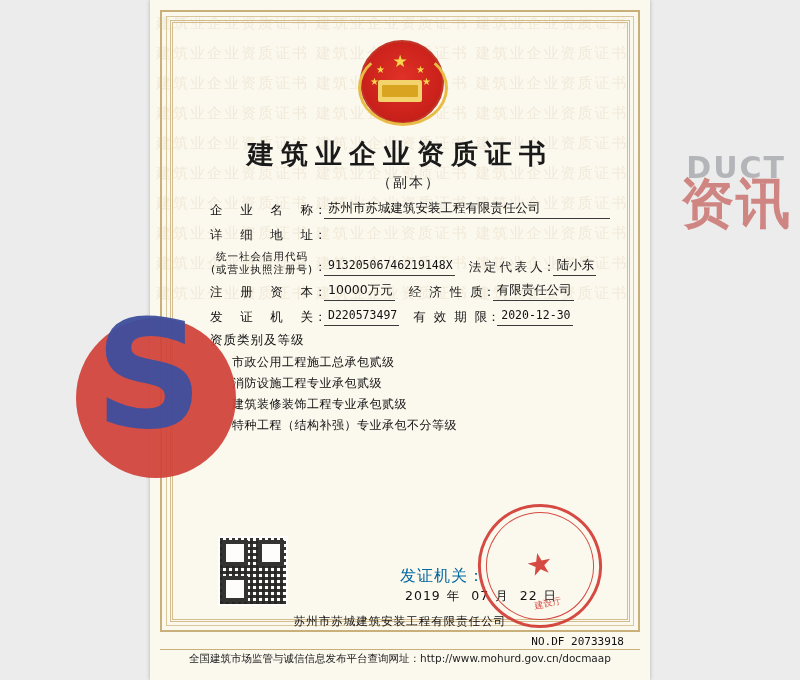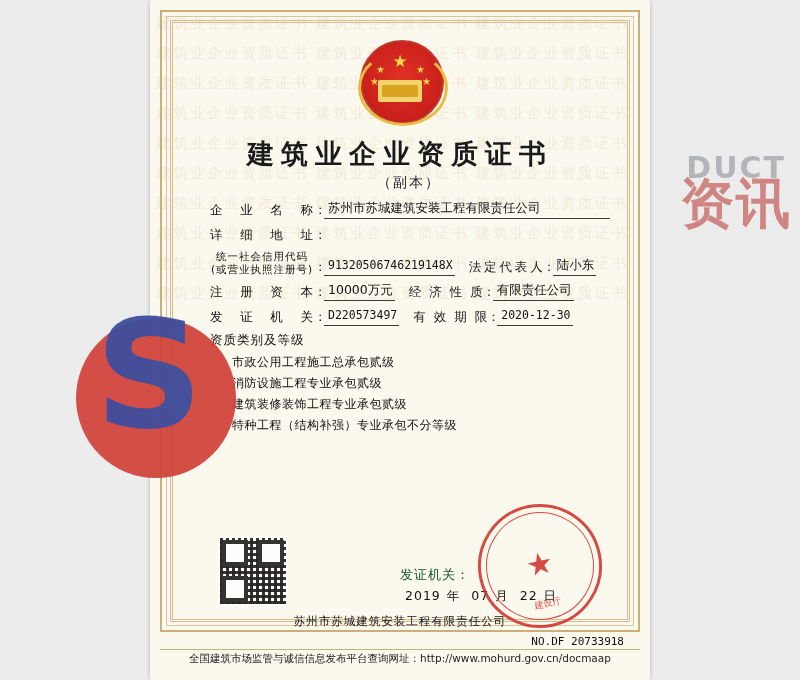--- a/index.html
+++ b/index.html
@@ -135,21 +135,21 @@
     opacity:.85;
   }
   .qr:before,.qr:after{
     content:"";position:absolute;width:18px;height:18px;border:4px solid #111;background:#fff;
   }
   .qr:before{left:2px;top:2px;}
   .qr:after{right:2px;top:2px;}
   .qr .q3{position:absolute;left:2px;bottom:2px;width:18px;height:18px;border:4px solid #111;background:#fff;}
   
   .issuer{
-    position:absolute;left:250px;top:566px;font-size:13px;color:#14532d;letter-spacing:1px;
+    position:absolute;left:250px;top:566px;font-size:16px;color:#0369a1;letter-spacing:1px;
   }
   .issue-date{
     position:absolute;left:252px;top:588px;font-size:12.5px;color:#111;letter-spacing:1px;
   }
   .issue-date span{margin:0 3px;}
   .maker{
     position:absolute;left:0;right:0;top:614px;text-align:center;
     font-size:11.5px;color:#111;letter-spacing:1px;
   }
   

